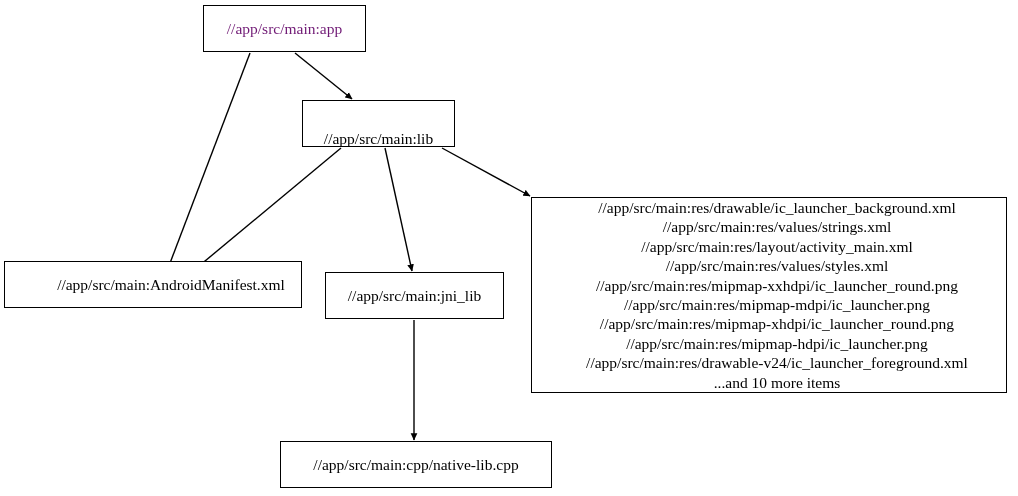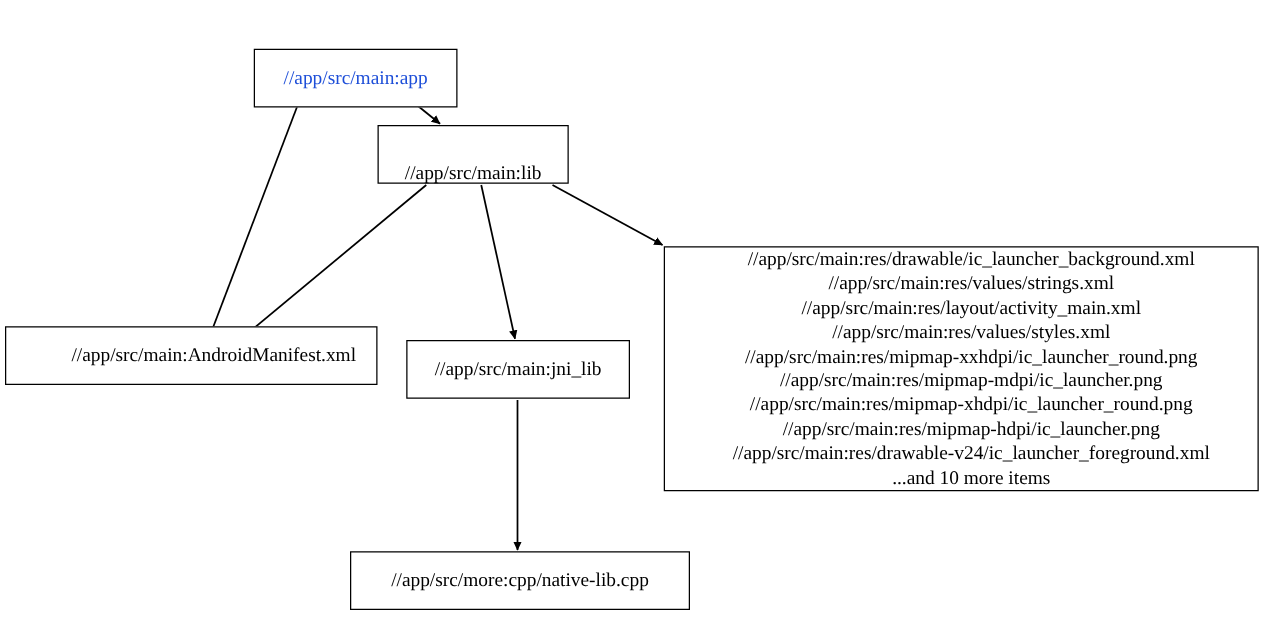--- a/index.html
+++ b/index.html
@@ -63,21 +63,21 @@
         <line x1="295" y1="53" x2="352" y2="99" stroke="#000000" stroke-width="1.4" marker-end="url(#arrowhead)"></line>
         <line x1="250" y1="53" x2="167" y2="271" stroke="#000000" stroke-width="1.4" marker-end="url(#arrowhead)"></line>
         <line x1="341" y1="148" x2="193" y2="271" stroke="#000000" stroke-width="1.4" marker-end="url(#arrowhead)"></line>
         <line x1="385" y1="148" x2="412" y2="271" stroke="#000000" stroke-width="1.4" marker-end="url(#arrowhead)"></line>
         <line x1="442" y1="148" x2="530" y2="196" stroke="#000000" stroke-width="1.4" marker-end="url(#arrowhead)"></line>
         <line x1="414" y1="320" x2="414" y2="440" stroke="#000000" stroke-width="1.4" marker-end="url(#arrowhead)"></line>
       </g>
   </svg>
 
   <div id="node-group">
-      <div class="graph-node" style="left: 203px; top: 5px; width: 163px; height: 47px; border-color: rgb(0, 0, 0); color: #1d4ed8; margin-top: 34px;">
+      <div class="graph-node" style="left: 203px; top: 5px; width: 163px; height: 47px; border-color: rgb(0, 0, 0); color: #701a75;">
         <span class="node-label">//app/src/main:app</span>
       </div>
       <div class="graph-node" style="left: 302px; top: 100px; width: 153px; height: 47px; border-color: rgb(0, 0, 0); color: rgb(0, 0, 0); align-items: flex-end;">
         <span class="node-label">//app/src/main:lib</span>
       </div>
       <div class="graph-node" style="left: 4px; top: 261px; width: 298px; height: 47px; border-color: rgb(0, 0, 0); color: rgb(0, 0, 0); padding-left: 36px;">
         <span class="node-label">//app/src/main:AndroidManifest.xml</span>
       </div>
       <div class="graph-node" style="left: 325px; top: 272px; width: 179px; height: 47px; border-color: rgb(0, 0, 0); color: rgb(0, 0, 0);">
         <span class="node-label">//app/src/main:jni_lib</span>
@@ -86,17 +86,17 @@
 //app/src/main:res/values/strings.xml
 //app/src/main:res/layout/activity_main.xml
 //app/src/main:res/values/styles.xml
 //app/src/main:res/mipmap-xxhdpi/ic_launcher_round.png
 //app/src/main:res/mipmap-mdpi/ic_launcher.png
 //app/src/main:res/mipmap-xhdpi/ic_launcher_round.png
 //app/src/main:res/mipmap-hdpi/ic_launcher.png
 //app/src/main:res/drawable-v24/ic_launcher_foreground.xml
 ...and 10 more items</span></div>
       <div class="graph-node" style="left: 280px; top: 441px; width: 272px; height: 47px; border-color: rgb(0, 0, 0); color: rgb(0, 0, 0);">
-        <span class="node-label">//app/src/more:cpp/native-lib.cpp</span>
+        <span class="node-label">//app/src/main:cpp/native-lib.cpp</span>
       </div>
     </div>
 
 </div>
 
 </body></html>

